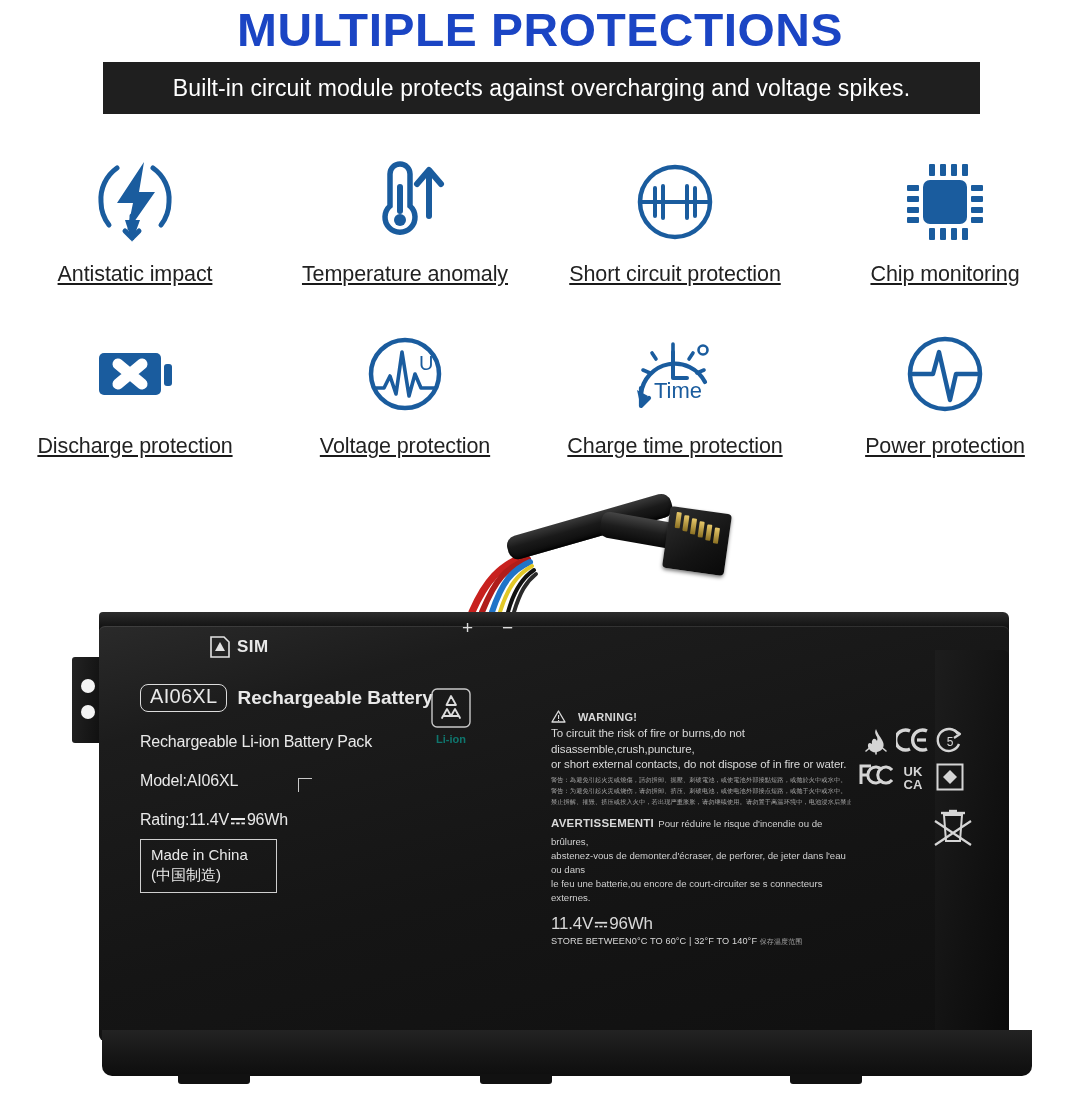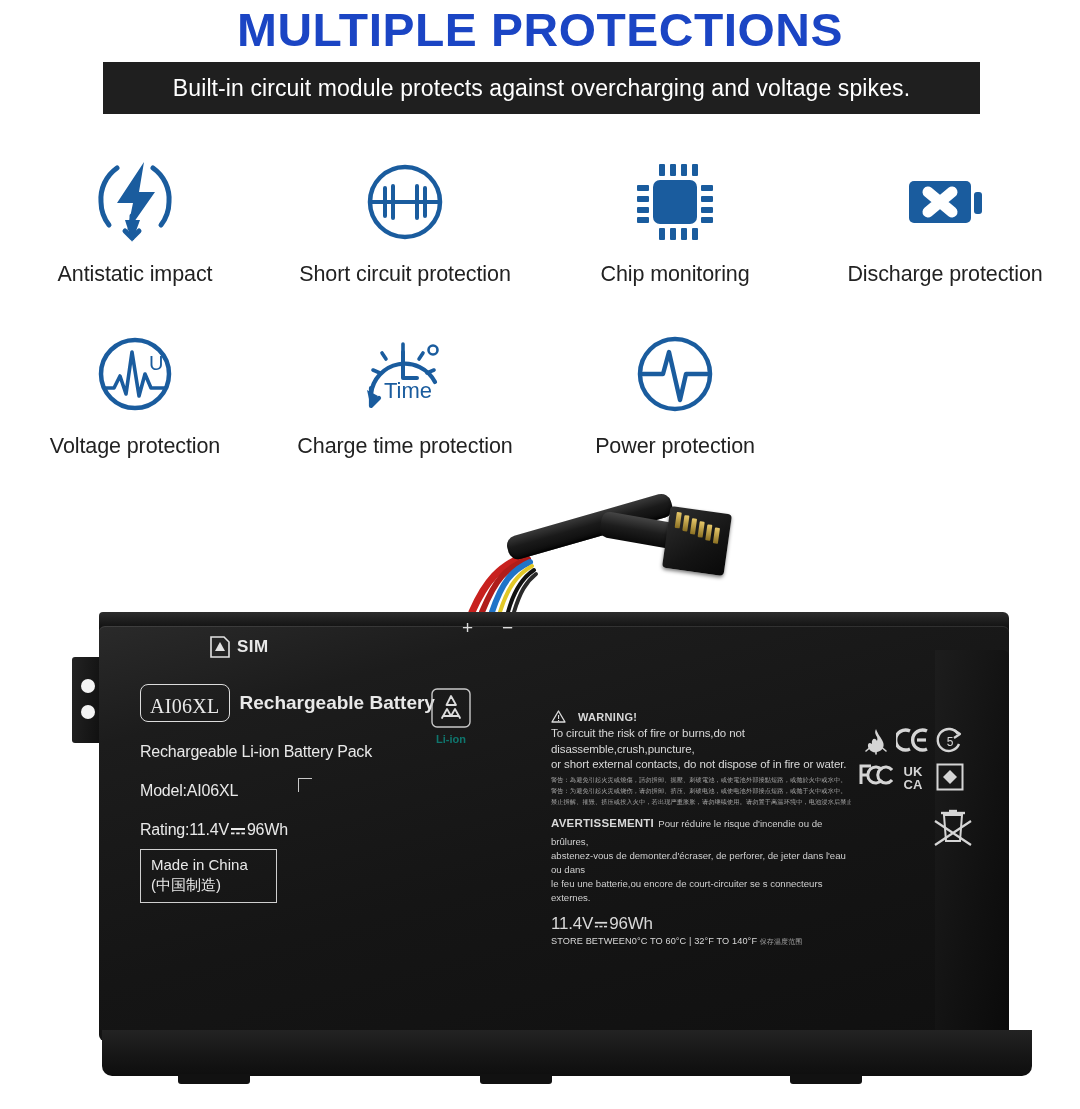--- a/index.html
+++ b/index.html
@@ -47,20 +47,21 @@
   }
 
   
   #feature-grid {
     position: absolute;
     left: 0; top: 150px;
     width: 1000px;
     display: grid;
     grid-template-columns: repeat(4, 270px);
     grid-template-rows: 172px 172px;
+    text-decoration: underline;
   }
   .feature-cell {
     display: flex;
     flex-direction: column;
     align-items: center;
     justify-content: flex-start;
   }
   .feature-icon {
     height: 104px;
     display: flex;
@@ -204,24 +205,23 @@
   #sim-row {
     display: flex; align-items: center; gap: 7px;
     margin-left: 70px;
     margin-bottom: 26px;
   }
   #sim-text { font-size: 17px; font-weight: bold; letter-spacing: .5px; }
   #model-row { display: flex; align-items: center; gap: 10px; }
   #model-badge {
     border: 1.6px solid #dcdcdc;
     border-radius: 8px;
-    padding: 10px 9px 3px;
+    padding: 0 9px 3px;
     font-size: 20px;
     letter-spacing: .3px;
-    font-family: Liberation Serif, serif;
   }
   #rechargeable-battery-title { font-size: 19px; font-weight: bold; }
   .label-line { font-size: 16px; margin-top: 21px; letter-spacing: -.2px; }
   #made-in-china-box {
     margin-top: 10px;
     border: 1.4px solid #cfcfcf;
     display: inline-block;
     padding: 5px 28px 6px 10px;
     font-size: 15px;
     line-height: 1.35;
@@ -304,20 +304,32 @@
         <path d="M30 14 A38 38 0 0 0 14 48 A38 38 0 0 0 22 71" fill="none" stroke="#1a5c9e" stroke-width="5" stroke-linecap="round"></path>
         <path d="M66 14 A38 38 0 0 1 82 48 A38 38 0 0 1 74 71" fill="none" stroke="#1a5c9e" stroke-width="5" stroke-linecap="round"></path>
         <path d="M57 8 L30 49 L46 49 L40 78 L68 38 L52 38 Z" fill="#1a5c9e"></path>
         <path d="M45 62 L45 84 L38 77 M45 84 L52 77" fill="none" stroke="#1a5c9e" stroke-width="5" stroke-linecap="round" stroke-linejoin="round"></path>
         <path d="M38 66 L45 88 L53 66 Z" fill="#1a5c9e"></path>
       </svg>
     </div>
     <div class="feature-label">Antistatic impact</div>
   </div>
 
+  <div class="feature-cell">
+    <div class="feature-icon">
+      <svg width="96" height="96" viewBox="0 0 96 96">
+        <path d="M33 20 a10 10 0 0 1 20 0 v32 a15 15 0 1 1 -20 0 Z" fill="none" stroke="#1a5c9e" stroke-width="5.5"></path>
+        <circle cx="43" cy="66" r="6" fill="#1a5c9e"></circle>
+        <rect x="40" y="30" width="6" height="30" rx="3" fill="#1a5c9e"></rect>
+        <path d="M72 62 L72 18" stroke="#1a5c9e" stroke-width="6" stroke-linecap="round"></path>
+        <path d="M60 30 L72 16 L84 30" fill="none" stroke="#1a5c9e" stroke-width="6" stroke-linecap="round" stroke-linejoin="round"></path>
+      </svg>
+    </div>
+    <div class="feature-label">Temperature anomaly</div>
+  </div>
 
   <div class="feature-cell">
     <div class="feature-icon">
       <svg width="96" height="96" viewBox="0 0 96 96">
         <circle cx="48" cy="48" r="35" fill="none" stroke="#1a5c9e" stroke-width="4.5"></circle>
         <path d="M14 48 H82" stroke="#1a5c9e" stroke-width="4"></path>
         <path d="M28 34 V62 M36 32 V64 M60 32 V64 M68 34 V62" stroke="#1a5c9e" stroke-width="4" stroke-linecap="round"></path>
       </svg>
     </div>
     <div class="feature-label">Short circuit protection</div>

